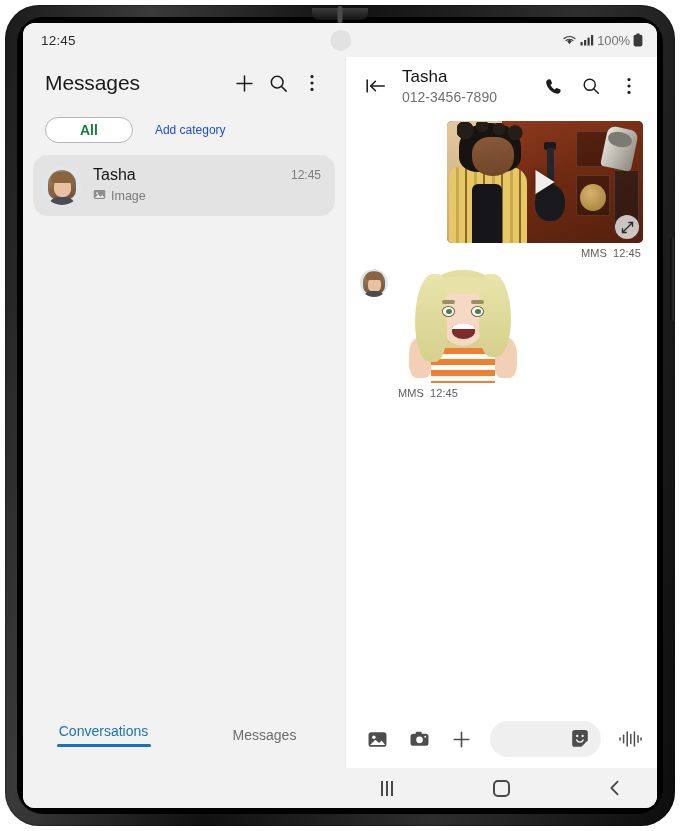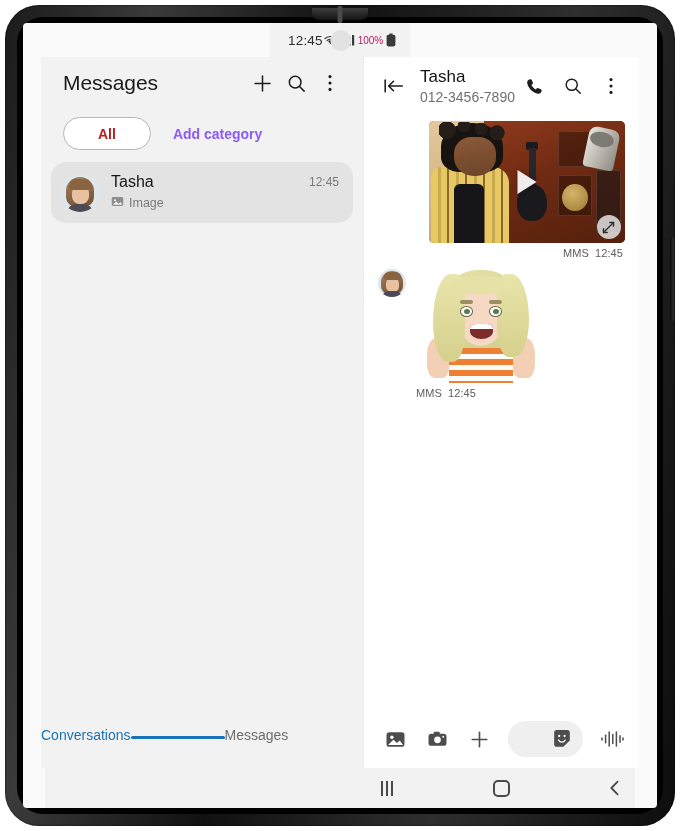--- a/index.html
+++ b/index.html
@@ -51,26 +51,25 @@
     background: linear-gradient(90deg,#0a0a0a,#333);
     border-radius: 2px;
     z-index: 7;
   }
 
   
   .screen {
     position: absolute;
     left: 18px; top: 18px;
     width: 634px; height: 785px;
-    border-radius: 4px;
+    border-radius: 12px;
     overflow: hidden;
     background: #fafafa;
     display: flex;
     flex-direction: column;
-    align-items: center;
   }
 
   
   .status-bar {
     position: relative;
     height: 34px;
     flex: 0 0 34px;
     background: #f2f2f2;
     display: flex;
     align-items: center;
@@ -90,22 +89,22 @@
     border-radius: 50%;
     background: #e2e2e2;
   }
   .status-icons {
     display: flex;
     align-items: center;
     gap: 3px;
   }
   .status-icons svg { display: block; }
   .battery-pct {
-    font-size: 10px;
-    color: #be185d;
+    font-size: 13px;
+    color: #737373;
     letter-spacing: -.1px;
   }
 
   
   .panes {
     flex: 1;
     display: flex;
     min-height: 0;
     background: #f2f2f2;
   }
@@ -136,37 +135,36 @@
     display: flex; align-items: center; justify-content: center;
     cursor: pointer;
   }
   .chips-row {
     display: flex;
     align-items: center;
     padding: 8px 0 10px 22px;
     gap: 10px;
   }
   .chip-all {
-    height: 33px;
+    height: 26px;
     padding: 0 34px;
     border: 1.3px solid #b6b6b6;
     border-radius: 17px;
     background: #ffffff;
     display: flex; align-items: center; justify-content: center;
     font-size: 14px;
     font-weight: bold;
-    color: #b91c1c;
+    color: #15803d;
     cursor: pointer;
   }
   .chip-add {
-    font-size: 14px;
-    color: #8b5cf6;
+    font-size: 12px;
+    color: #1d4ed8;
     padding: 0 12px;
     cursor: pointer;
-    font-weight: bold;
   }
   .conv-list { padding: 2px 10px 0 10px; }
   .conv-item {
     display: flex;
     align-items: center;
     background: #e3e3e3;
     border-radius: 15px;
     padding: 11px 14px 11px 10px;
     gap: 12px;
     cursor: pointer;
@@ -227,21 +225,21 @@
   .left-spacer { flex: 1; }
   .bottom-tabs {
     height: 60px;
     display: flex;
     align-items: center;
     padding-bottom: 6px;
   }
   .btab {
     flex: 1;
     display: flex;
-    flex-direction: row;
+    flex-direction: column;
     align-items: center;
     cursor: pointer;
   }
   .btab-label { font-size: 14px; }
   .btab.active .btab-label { color: #1a73b8; }
   .btab.inactive .btab-label { color: #6d6d6d; }
   .btab-underline {
     margin-top: 5px;
     width: 94px;
     height: 2.5px;

